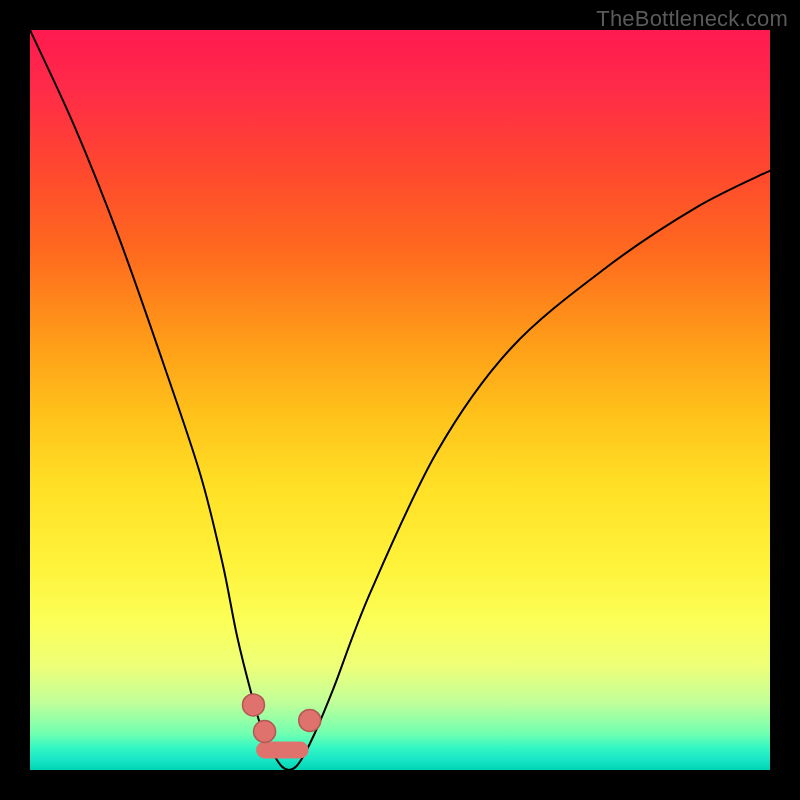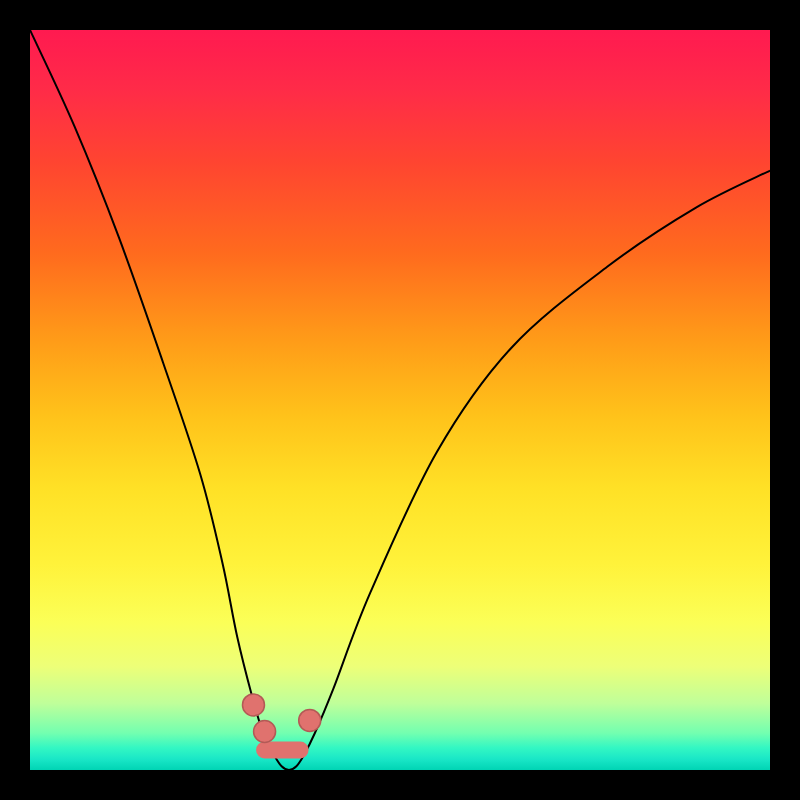--- a/index.html
+++ b/index.html
@@ -85,13 +85,14 @@
     <svg class="curve" viewBox="0 0 740 740" preserveAspectRatio="none">
       <path class="vline" d="M 0 0 C 7.3999999999999995 16.033333333333342, 29.6 61.66666666666671, 44.4 96.20000000000005 C 59.199999999999996 130.73333333333338, 74 167.7333333333334, 88.8 207.20000000000005 C 103.6 246.66666666666669, 119.63333333333333 293.5333333333333, 133.2 332.99999999999994 C 146.76666666666665 372.4666666666666, 160.33333333333334 410.7, 170.20000000000002 444 C 180.0666666666667 477.3, 186.23333333333335 505.66666666666663, 192.4 532.8 C 198.56666666666666 559.9333333333333, 202.26666666666668 584.5999999999999, 207.20000000000002 606.8 C 212.13333333333335 629, 217.68333333333334 649.9666666666667, 222 666 C 226.31666666666666 682.0333333333333, 229.39999999999998 693.1333333333333, 233.1 703 C 236.8 712.8666666666667, 241.11666666666667 719.6500000000001, 244.20000000000002 725.2 C 247.28333333333336 730.75, 249.13333333333335 733.8333333333333, 251.60000000000002 736.3 C 254.0666666666667 738.7666666666667, 256.53333333333336 740, 259 740 C 261.46666666666664 740, 263.9333333333333 738.7666666666667, 266.4 736.3 C 268.8666666666667 733.8333333333333, 270.7166666666667 730.75, 273.8 725.2 C 276.8833333333333 719.6500000000001, 279.9666666666667 714.1, 284.90000000000003 703 C 289.83333333333337 691.9, 294.15 682.0333333333333, 303.4 658.6 C 312.65 635.1666666666667, 323.1333333333333 601.8666666666667, 340.40000000000003 562.4 C 357.66666666666674 522.9333333333333, 383.5666666666667 462.5, 407.00000000000006 421.8 C 430.4333333333334 381.1, 452.6333333333333 349.0333333333334, 481 318.20000000000005 C 509.3666666666667 287.3666666666667, 546.3666666666667 260.2333333333333, 577.2 236.79999999999995 C 608.0333333333334 213.36666666666662, 638.8666666666667 193.63333333333335, 666 177.60000000000002 C 693.1333333333333 161.5666666666667, 727.6666666666666 146.7666666666666, 740 140.5999999999999"></path>
       <path class="bridge" d="M 234.58 720.02 L 270.09999999999997 720.02"></path>
       <g>
           <circle cx="223.48" cy="674.88" r="11" class="marker"></circle>
           <circle cx="234.58" cy="701.52" r="11" class="marker"></circle>
           <circle cx="279.71999999999997" cy="690.42" r="11" class="marker"></circle>
         </g>
     </svg>
   </div>
+  <div class="watermark">TheBottleneck.com</div>
 </div>
 
 </body></html>

